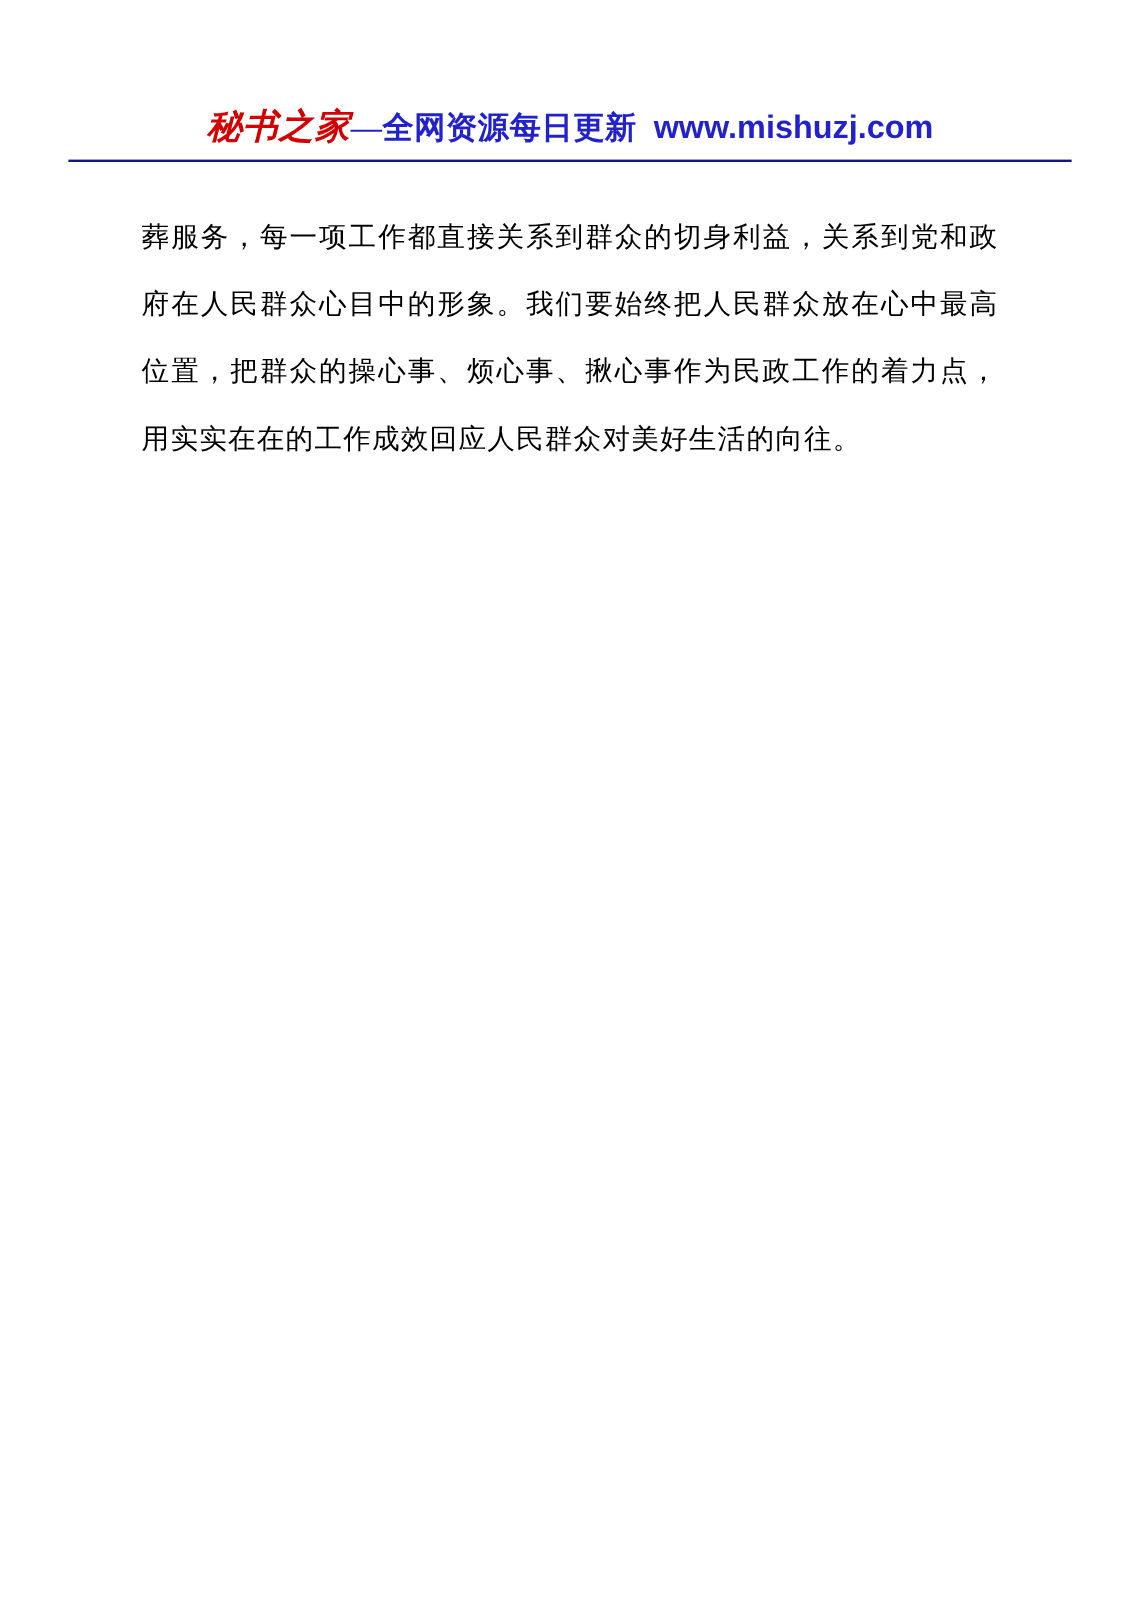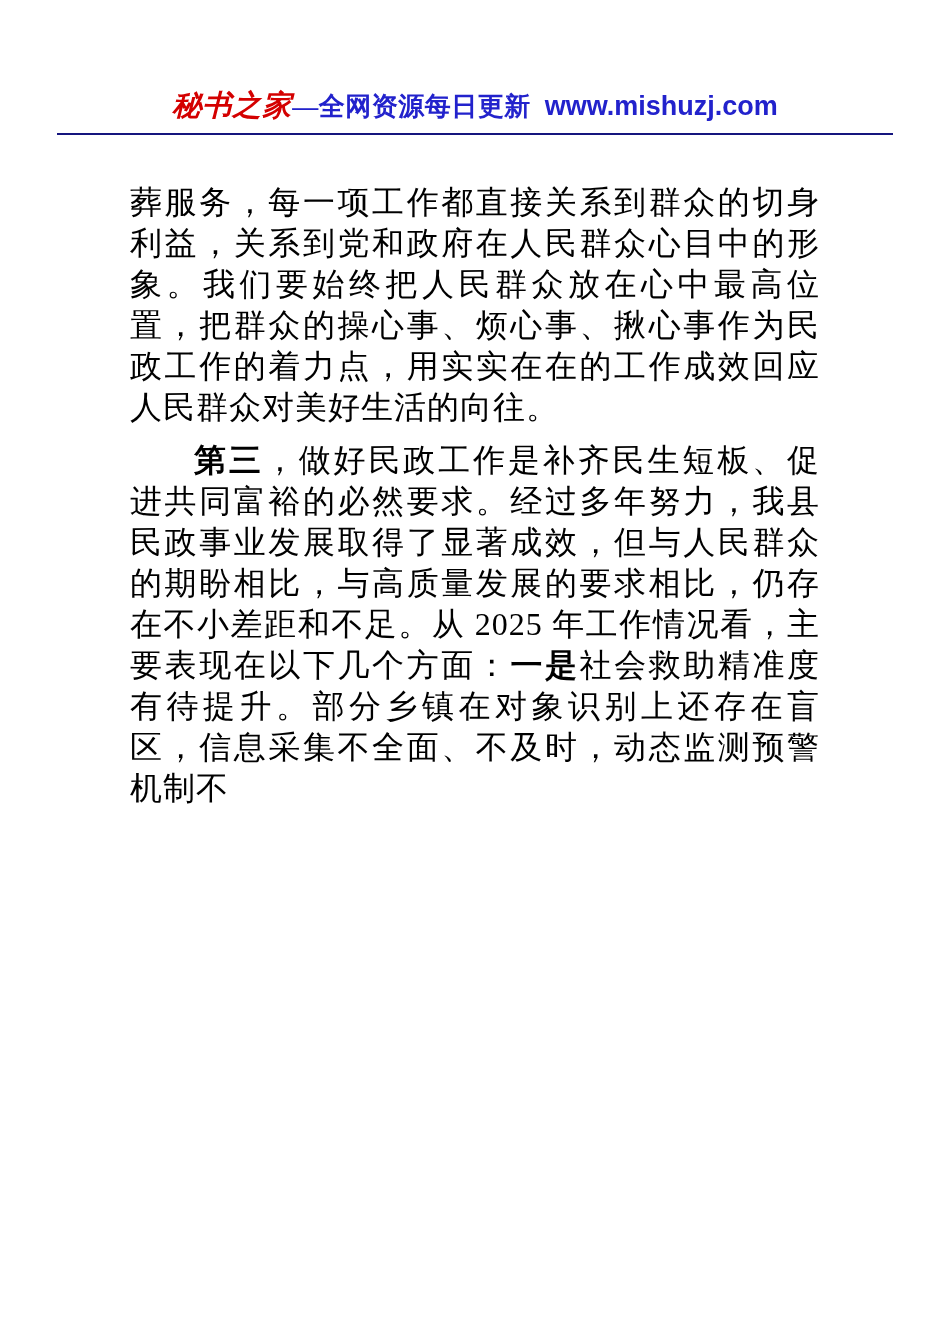--- a/index.html
+++ b/index.html
@@ -33,22 +33,22 @@
     font-family:"Liberation Sans","DejaVu Sans",sans-serif;
   }
   .divider{
     position:absolute;top:133px;left:57px;right:57px;height:0;
     border-top:2.5px solid var(--divider);
   }
   .content{
     position:absolute;top:170px;left:118px;width:714px;
   }
   .content p{
-    margin:12px;padding:0;
-    font-size:32px;line-height:41px;letter-spacing:1px;
+    margin:0;padding:0;
+    font-size:23px;line-height:56px;letter-spacing:1px;
     color:var(--text);
     text-align:justify;
     text-justify:inter-ideograph;
   }
   .content p.indent{text-indent:2em;}
   .b{font-weight:bold;}
 </style>
 </head>
 <body>
 
@@ -56,16 +56,15 @@
 
   <div class="header">
     <span class="brand">秘书之家</span><span class="tagline">—全网资源每日更新</span>
     <span class="url">www.mishuzj.com</span>
   </div>
 
   <div class="divider"></div>
 
   <div class="content">
       <p><span>葬服务，每一项工作都直接关系到群众的切身利益，关系到党和政府在人民群众心目中的形象。我们要始终把人民群众放在心中最高位置，把群众的操心事、烦心事、揪心事作为民政工作的着力点，用实实在在的工作成效回应人民群众对美好生活的向往。</span></p>
-      <p class="indent"><span class="b">第三</span><span>，做好民政工作是补齐民生短板、促进共同富裕的必然要求。经过多年努力，我县民政事业发展取得了显著成效，但与人民群众的期盼相比，与高质量发展的要求相比，仍存在不小差距和不足。从 2025 年工作情况看，主要表现在以下几个方面：</span><span class="b">一是</span><span>社会救助精准度有待提升。部分乡镇在对象识别上还存在盲区，信息采集不全面、不及时，动态监测预警机制不</span></p>
     </div>
 
 </div>
 
 </body></html>

